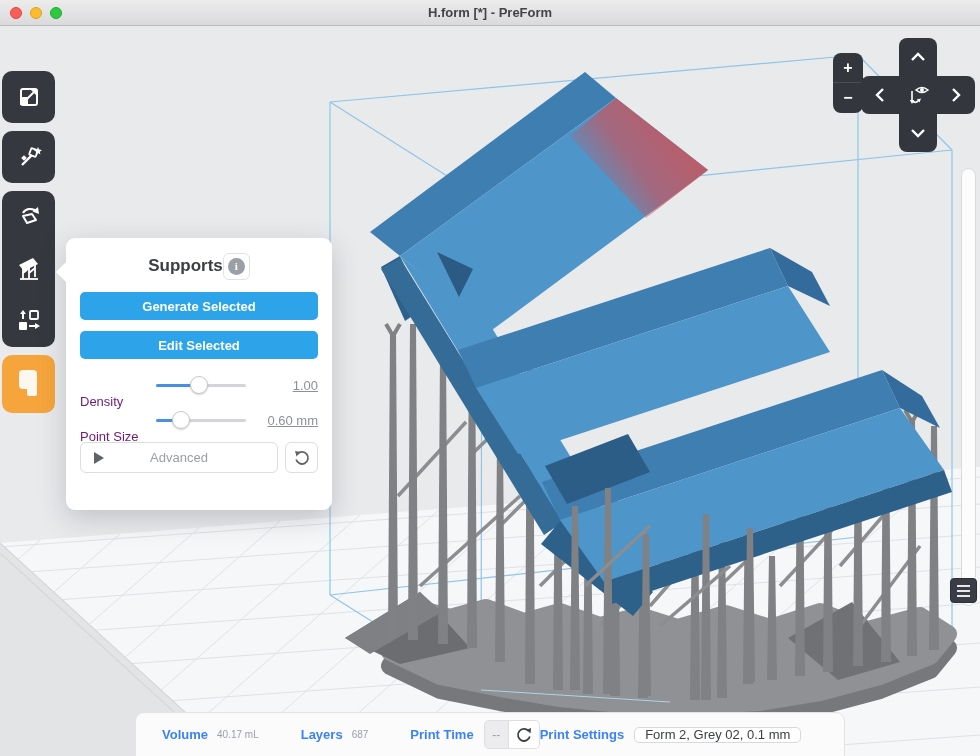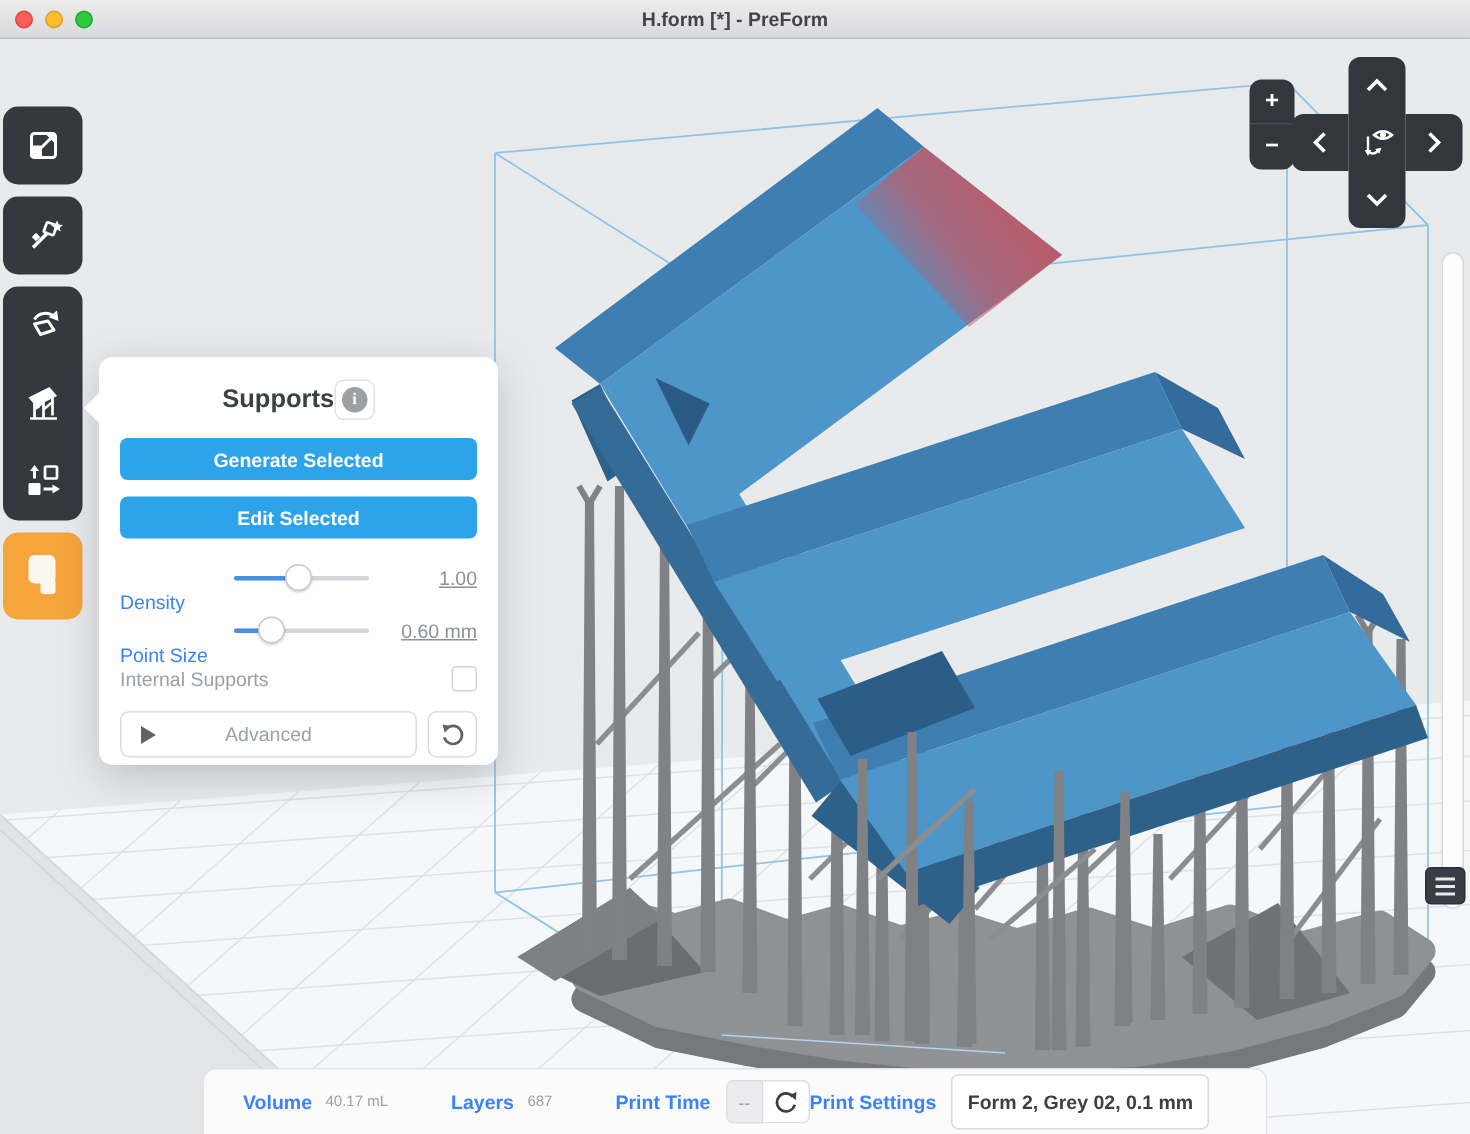--- a/index.html
+++ b/index.html
@@ -41,21 +41,21 @@
   .panel-title { font-size:17px; font-weight:700; color:#3c4043; }
   .info-btn { width:27px; height:27px; border:1px solid #e1e2e5; border-radius:6px;
     background:#fff; display:flex; align-items:center; justify-content:center; }
   .info-circle { width:17px; height:17px; border-radius:50%; background:#9aa0a6;
     color:#fff; font-size:11px; font-weight:700; font-family:"Liberation Serif",serif;
     display:flex; align-items:center; justify-content:center; }
   .blue-btn { width:100%; height:28px; background:#2da4ea; border:none; border-radius:5px;
     color:#fff; font-size:13px; font-weight:700; font-family:"Liberation Sans",sans-serif;
     margin-top:11px; display:block; }
   .slider-row { display:flex; align-items:center; margin-top:17px; height:18px; }
-  .slider-label { width:76px; font-size:13px; color:#3b82f6;margin-top:33px; }
+  .slider-label { width:76px; font-size:13px; color:#701a75;margin-top:33px; }
   .track { position:relative; width:90px; height:3px; background:#d4d5d8; border-radius:2px; }
   .track .fill { position:absolute; left:0; top:0; height:3px; background:#4a90e2; border-radius:2px; }
   .track .handle { position:absolute; top:-8px; width:18px; height:18px; border-radius:50%;
     background:#fff; border:1px solid #c7c8cc; box-shadow:0 1px 2px rgba(0,0,0,.18); }
   .slider-val { flex:1; text-align:right; font-size:13px; color:#8b9196;text-decoration:underline; }
   .check-row { display:flex; align-items:center; justify-content:space-between; margin-top:15px; }
   .check-label { font-size:13px; color:#9aa0a6; }
   .checkbox { width:17px; height:17px; border:1px solid #d4d5d8; border-radius:3px; background:#fff; }
   .adv-row { display:flex; gap:7px; margin-top:13px; }
   .adv-btn { flex:1; height:31px; border:1px solid #dcdde0; border-radius:6px; background:#fff;
@@ -94,23 +94,23 @@
   .sb-label { font-size:13px; font-weight:700; color:#3b82f6; }
   .sb-val { font-size:10px; color:#9aa0a6; margin-left:9px; }
   .sb-group { display:flex; align-items:center; }
   .pt-ctl { display:flex; margin-left:10px; }
   .pt-dash { width:25px; height:29px; background:#ececef; border:1px solid #dddee1;
     border-radius:5px 0 0 5px; color:#9aa0a6; font-size:12px;
     display:flex; align-items:center; justify-content:center; }
   .pt-refresh { width:31px; height:29px; background:#fff; border:1px solid #dddee1;
     border-left:none; border-radius:0 5px 5px 0;
     display:flex; align-items:center; justify-content:center; }
-  .ps-box { height:37px; margin-left:10px; padding:0 10px; background:#fff;
+  .ps-box { height:16px; margin-left:10px; padding:0 10px; background:#fff;
     border:1px solid #d8d9dc; border-radius:5px; display:flex; align-items:center;
-    font-size:13px; color:#3c4043; white-space:nowrap;font-weight:bold; }
+    font-size:13px; color:#3c4043; white-space:nowrap; }
 </style>
 </head>
 <body>
 
 <div class="titlebar">
   <div class="traffic">
     <span class="dot red"></span>
     <span class="dot yellow"></span>
     <span class="dot green"></span>
   </div>
@@ -352,24 +352,20 @@
 
     <div class="slider-row">
       <span class="slider-label">Point Size</span>
       <span class="track">
         <span class="fill" style="width:25px"></span>
         <span class="handle" style="left:16px"></span>
       </span>
       <span class="slider-val">0.60 mm</span>
     </div>
 
-    <div class="check-row">
-      <span class="check-label">Internal Supports</span>
-      <span class="checkbox"></span>
-    </div>
 
     <div class="adv-row">
       <div class="adv-btn">
         <svg class="play" width="11" height="12" viewBox="0 0 11 12">
           <polygon points="1,0 11,6 1,12" fill="#5f6368"></polygon>
         </svg>
         <span>Advanced</span>
       </div>
       <div class="reset-btn">
         <svg width="16" height="16" viewBox="0 0 16 16">

